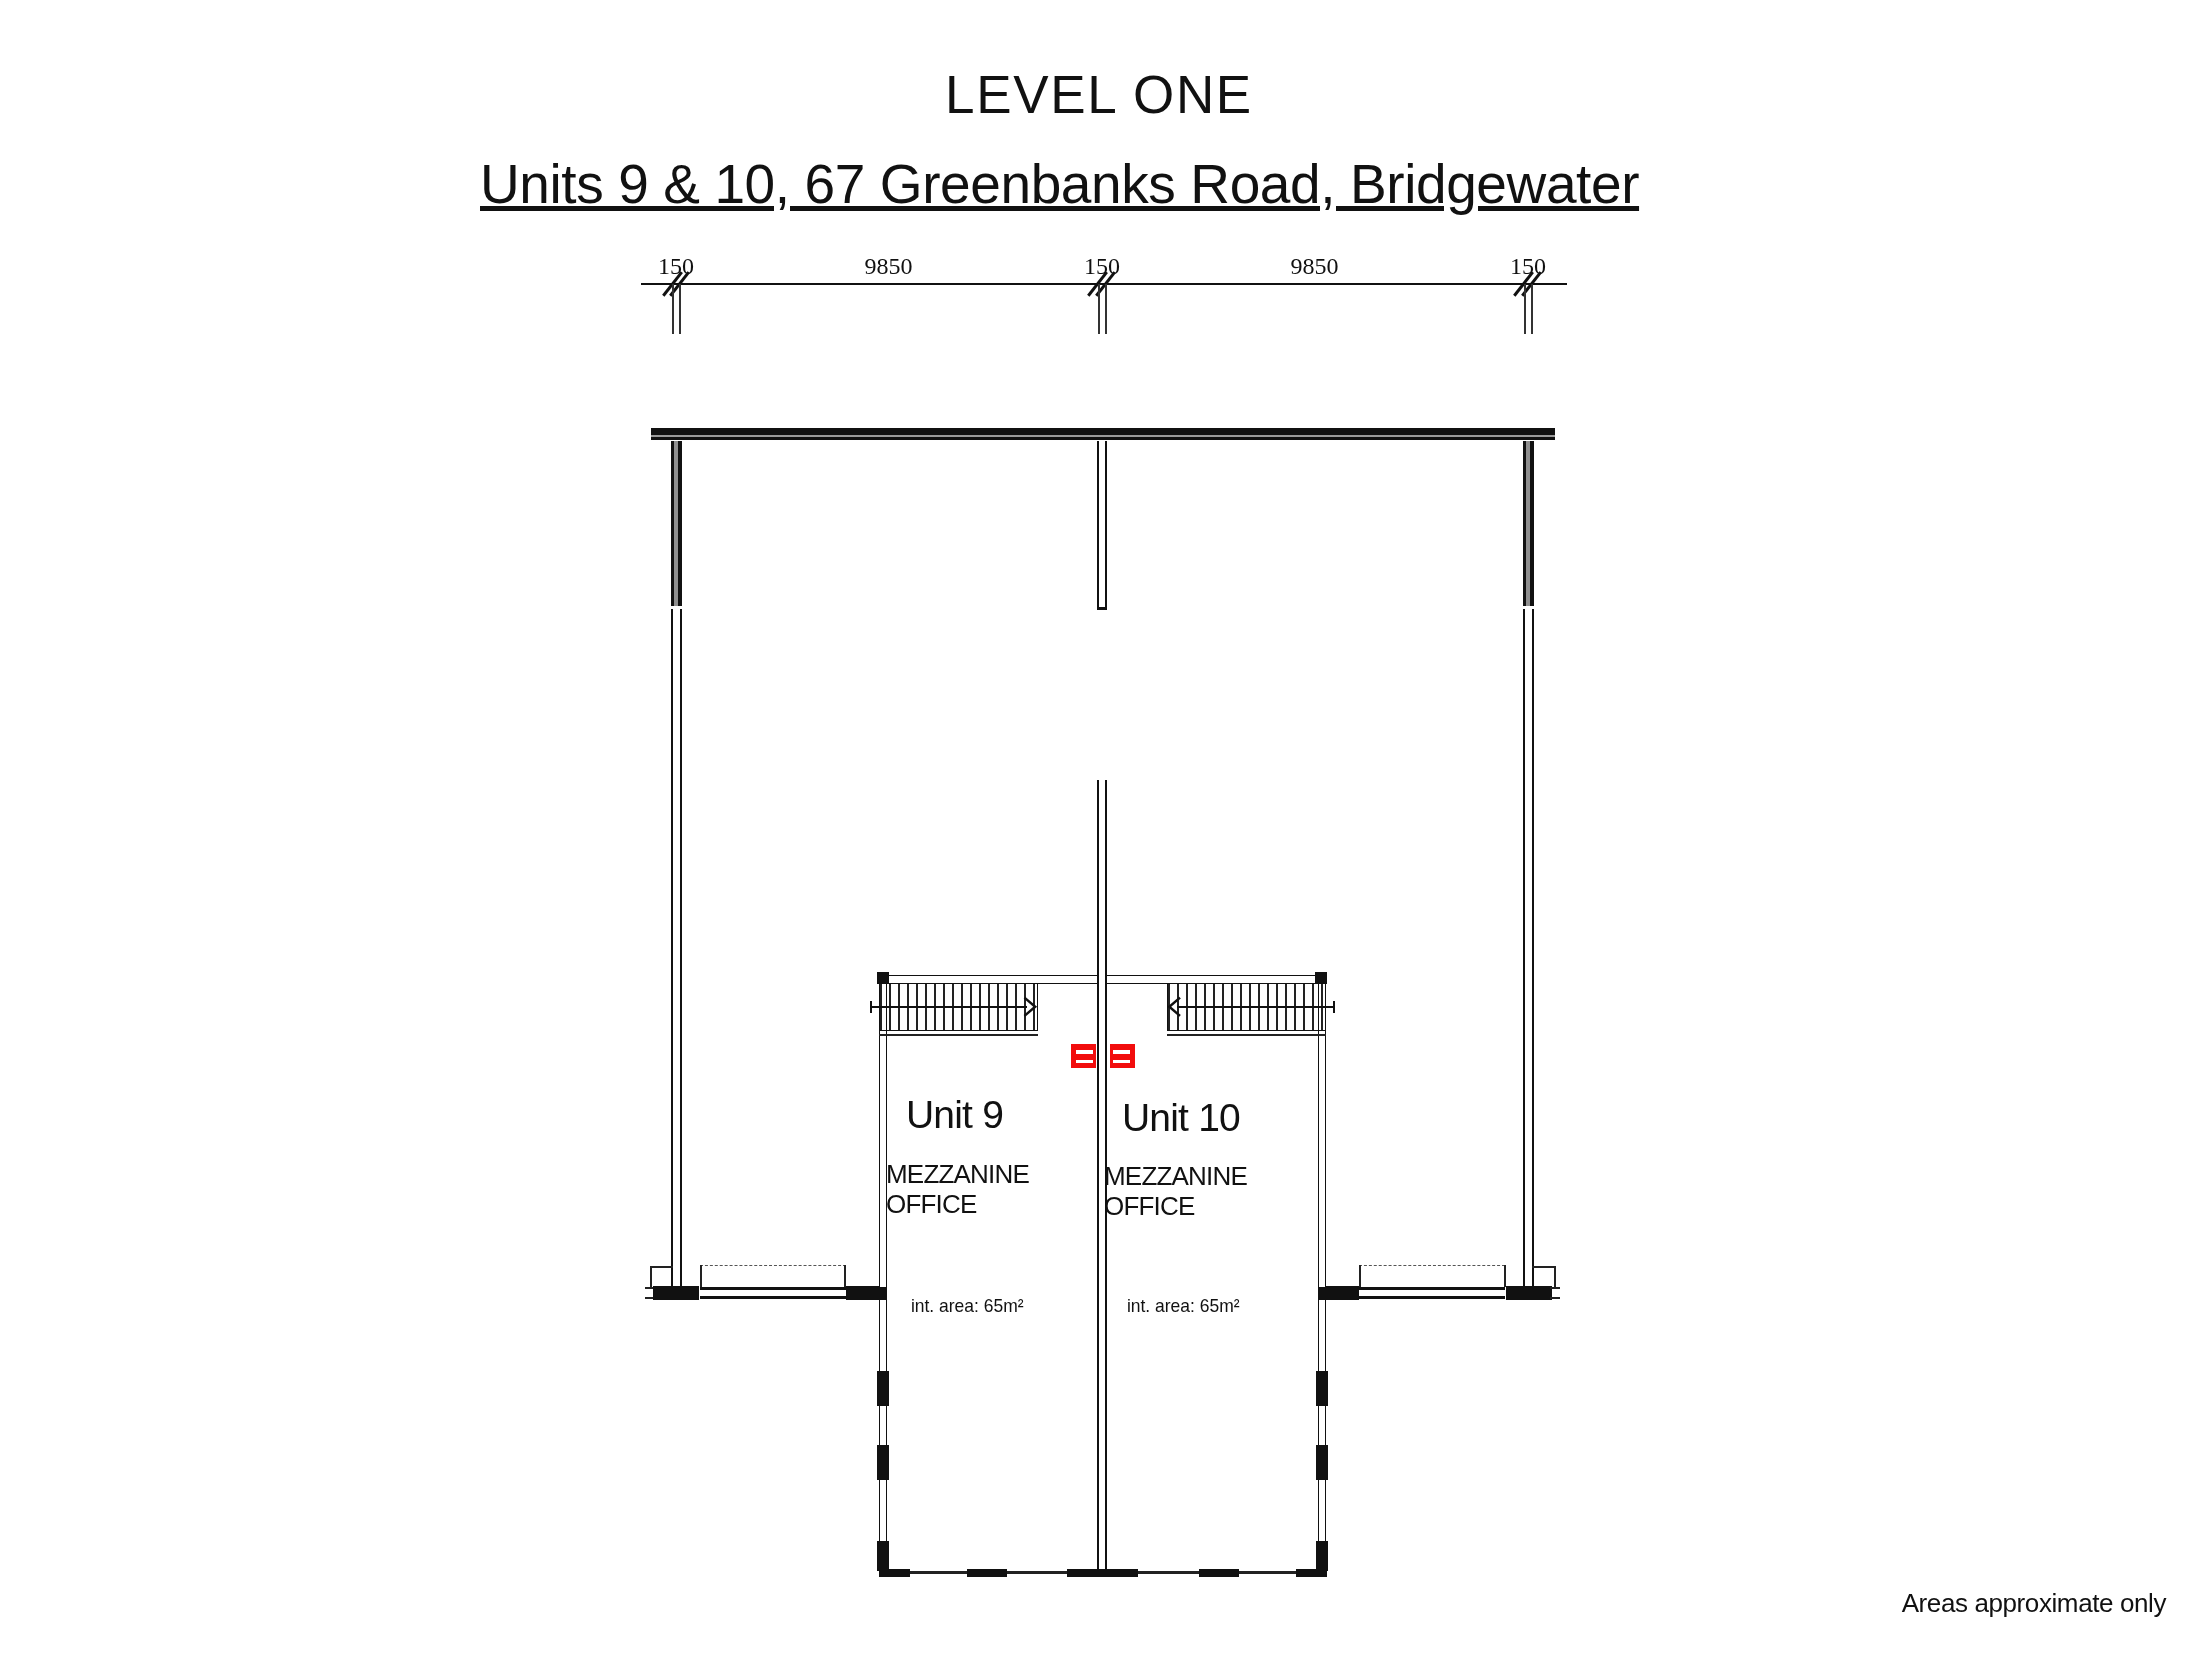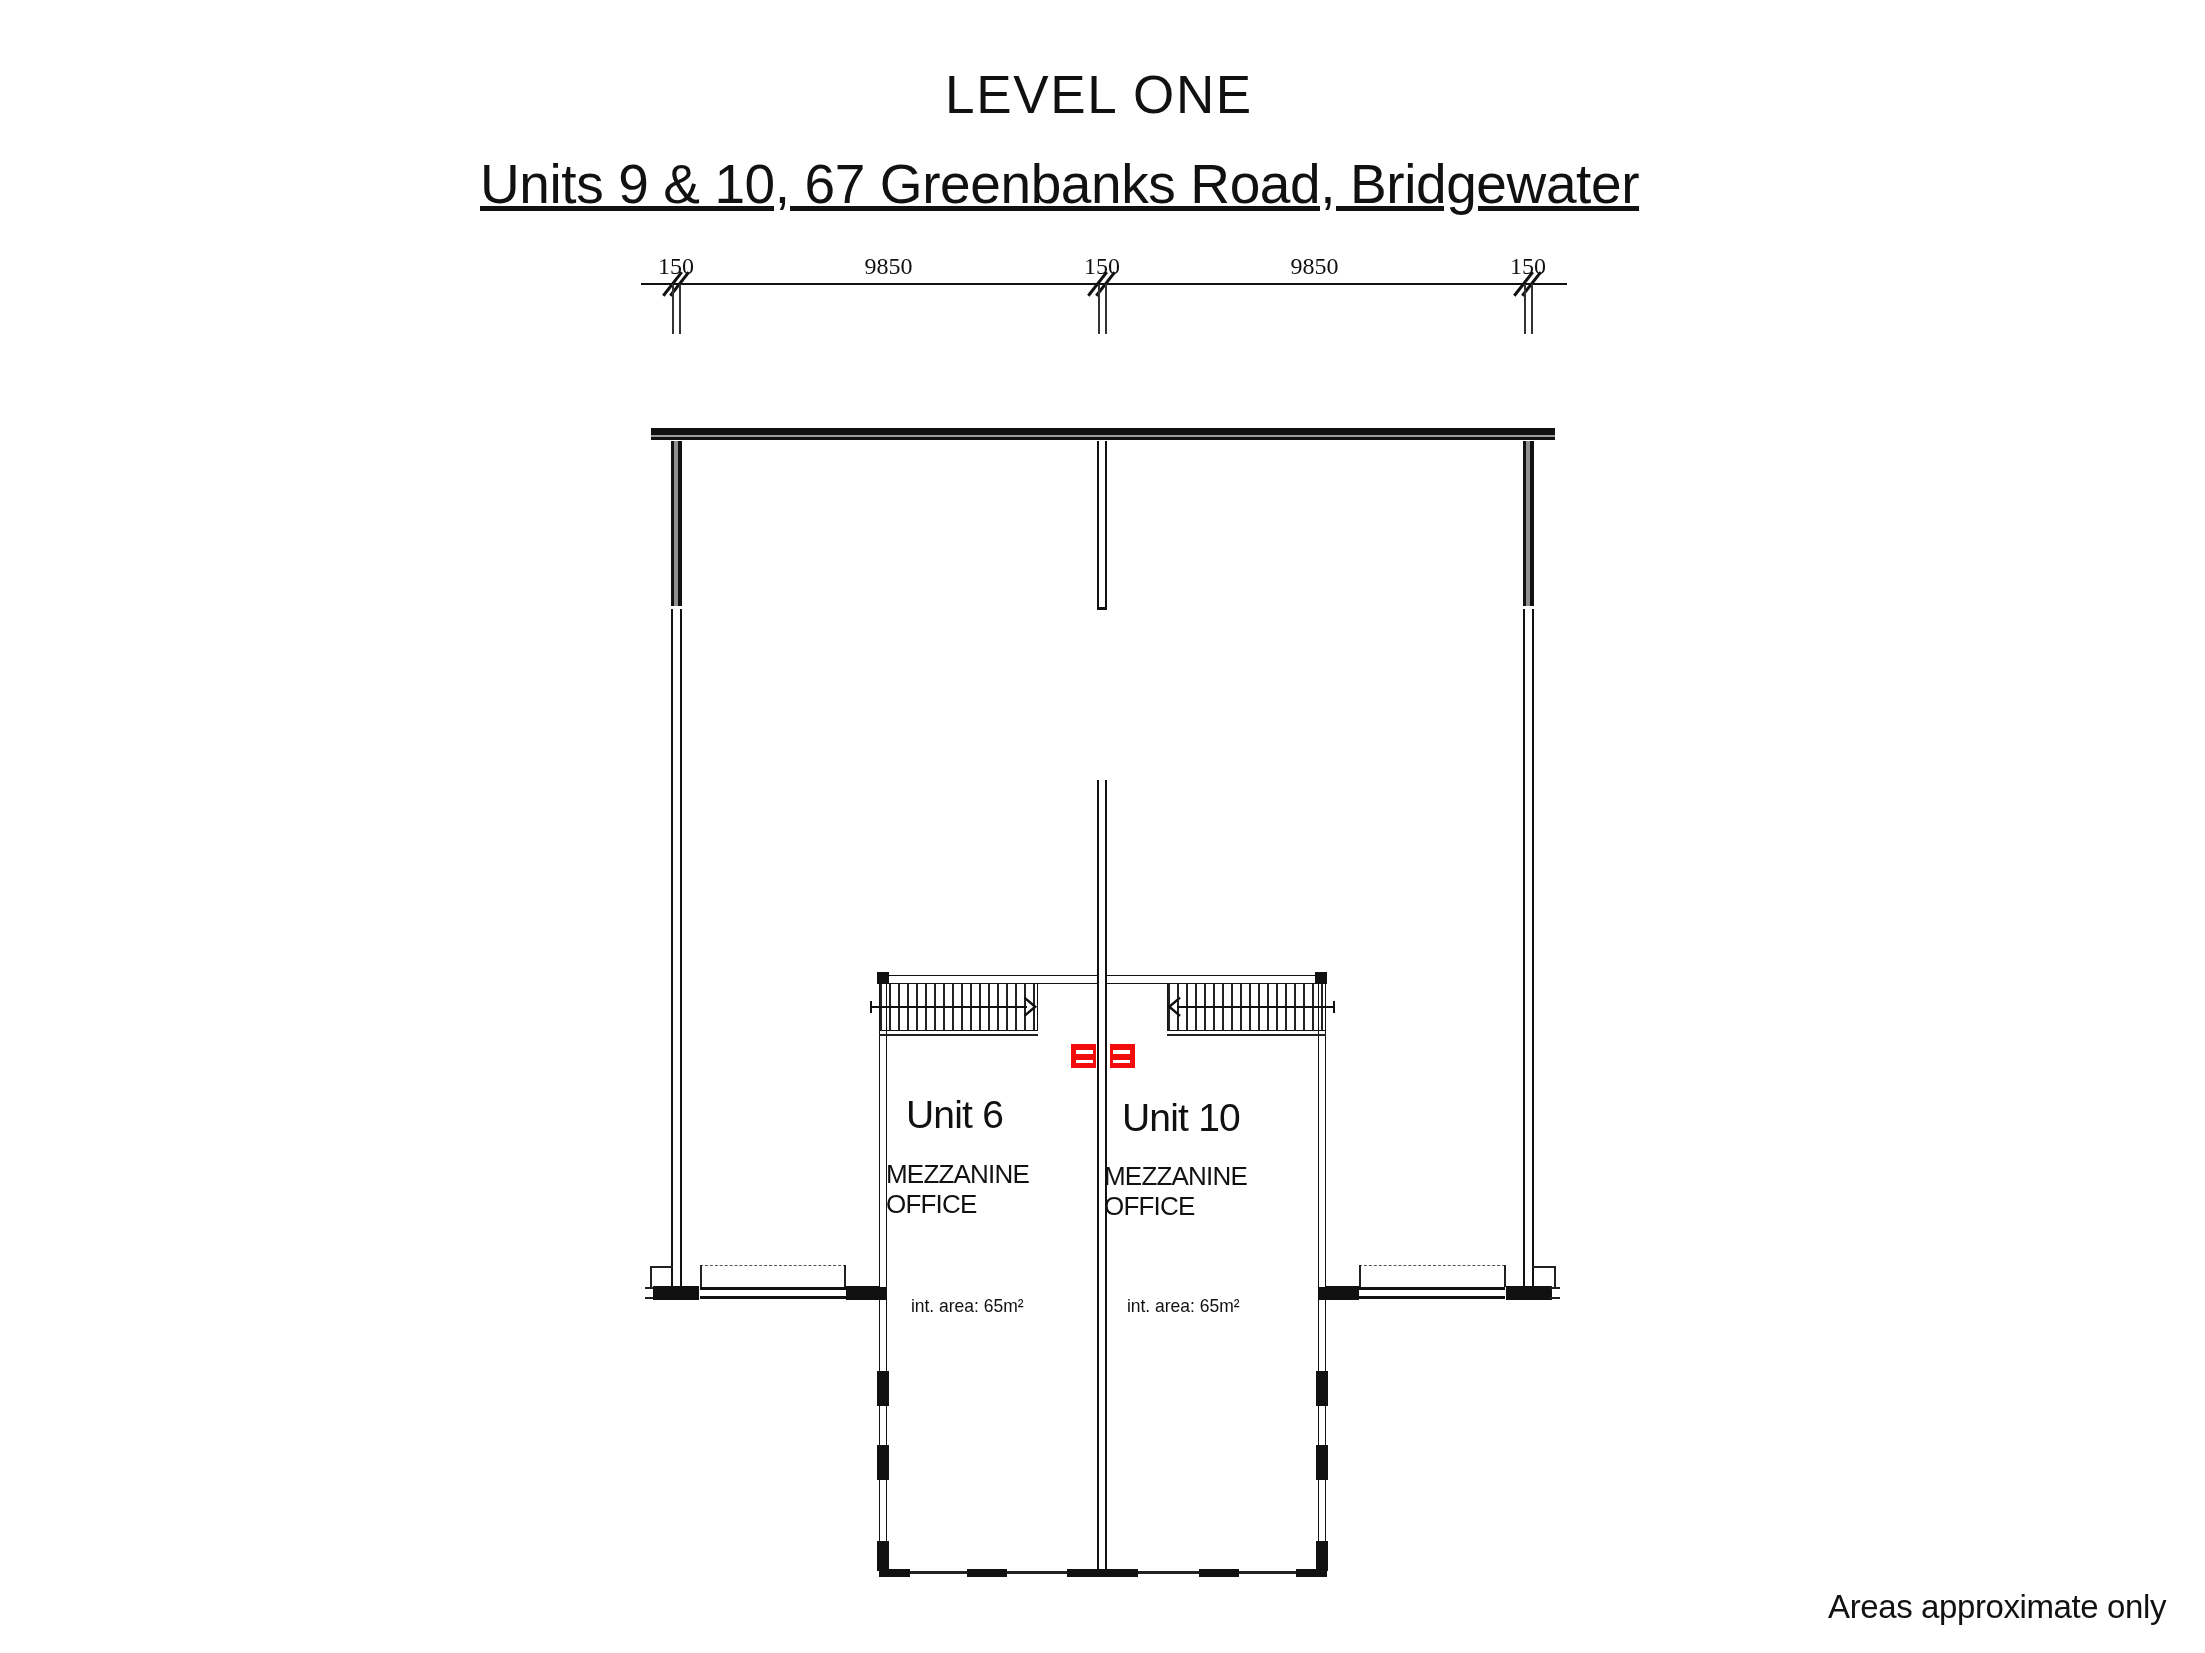--- a/index.html
+++ b/index.html
@@ -139,34 +139,34 @@
 
   <div class="abs red" style="left:1071px;top:1044px;width:25px;height:24px;">
     <div class="abs slot" style="left:5px;top:5.8px;width:16.5px;height:4.1px;"></div>
     <div class="abs slot" style="left:5px;top:15.7px;width:16.5px;height:3.3px;"></div>
   </div>
   <div class="abs red" style="left:1110px;top:1044px;width:25px;height:24px;">
     <div class="abs slot" style="left:3.3px;top:5.8px;width:16.5px;height:4.1px;"></div>
     <div class="abs slot" style="left:3.3px;top:15.7px;width:16.5px;height:3.3px;"></div>
   </div>
 
-  <div class="abs ctr" style="left:906px;top:1093px;width:165px;font-size:39px;letter-spacing:-0.8px;">Unit 6</div>
+  <div class="abs ctr" style="left:906px;top:1093px;width:165px;font-size:39px;letter-spacing:-0.8px;">Unit 9</div>
   <div class="abs ctr" style="left:1122px;top:1096px;width:165px;font-size:39px;letter-spacing:-0.8px;">Unit 10</div>
 
   <div class="abs ctr" style="left:886px;top:1159px;width:207px;font-size:26px;line-height:30px;letter-spacing:-0.8px;">
     <div>MEZZANINE</div>
     <div>OFFICE</div>
   </div>
   <div class="abs ctr" style="left:1104px;top:1161px;width:207px;font-size:26px;line-height:30px;letter-spacing:-0.8px;">
     <div>MEZZANINE</div>
     <div>OFFICE</div>
   </div>
 
   <div class="abs ctr" style="left:906px;top:1295px;width:165px;font-size:19px;">
     <span class="condense">int. area: 65m²</span>
   </div>
   <div class="abs ctr" style="left:1122px;top:1295px;width:165px;font-size:19px;">
     <span class="condense">int. area: 65m²</span>
   </div>
 </div>
 
-<div class="abs" style="left:1736px;top:1588px;width:430px;text-align:right;font-size:33px;letter-spacing:-0.4px;">Areas approximate only</div>
+<div class="abs" style="left:1736px;top:1588px;width:430px;text-align:right;font-size:26px;letter-spacing:-0.4px;">Areas approximate only</div>
 
 
 </body></html>

